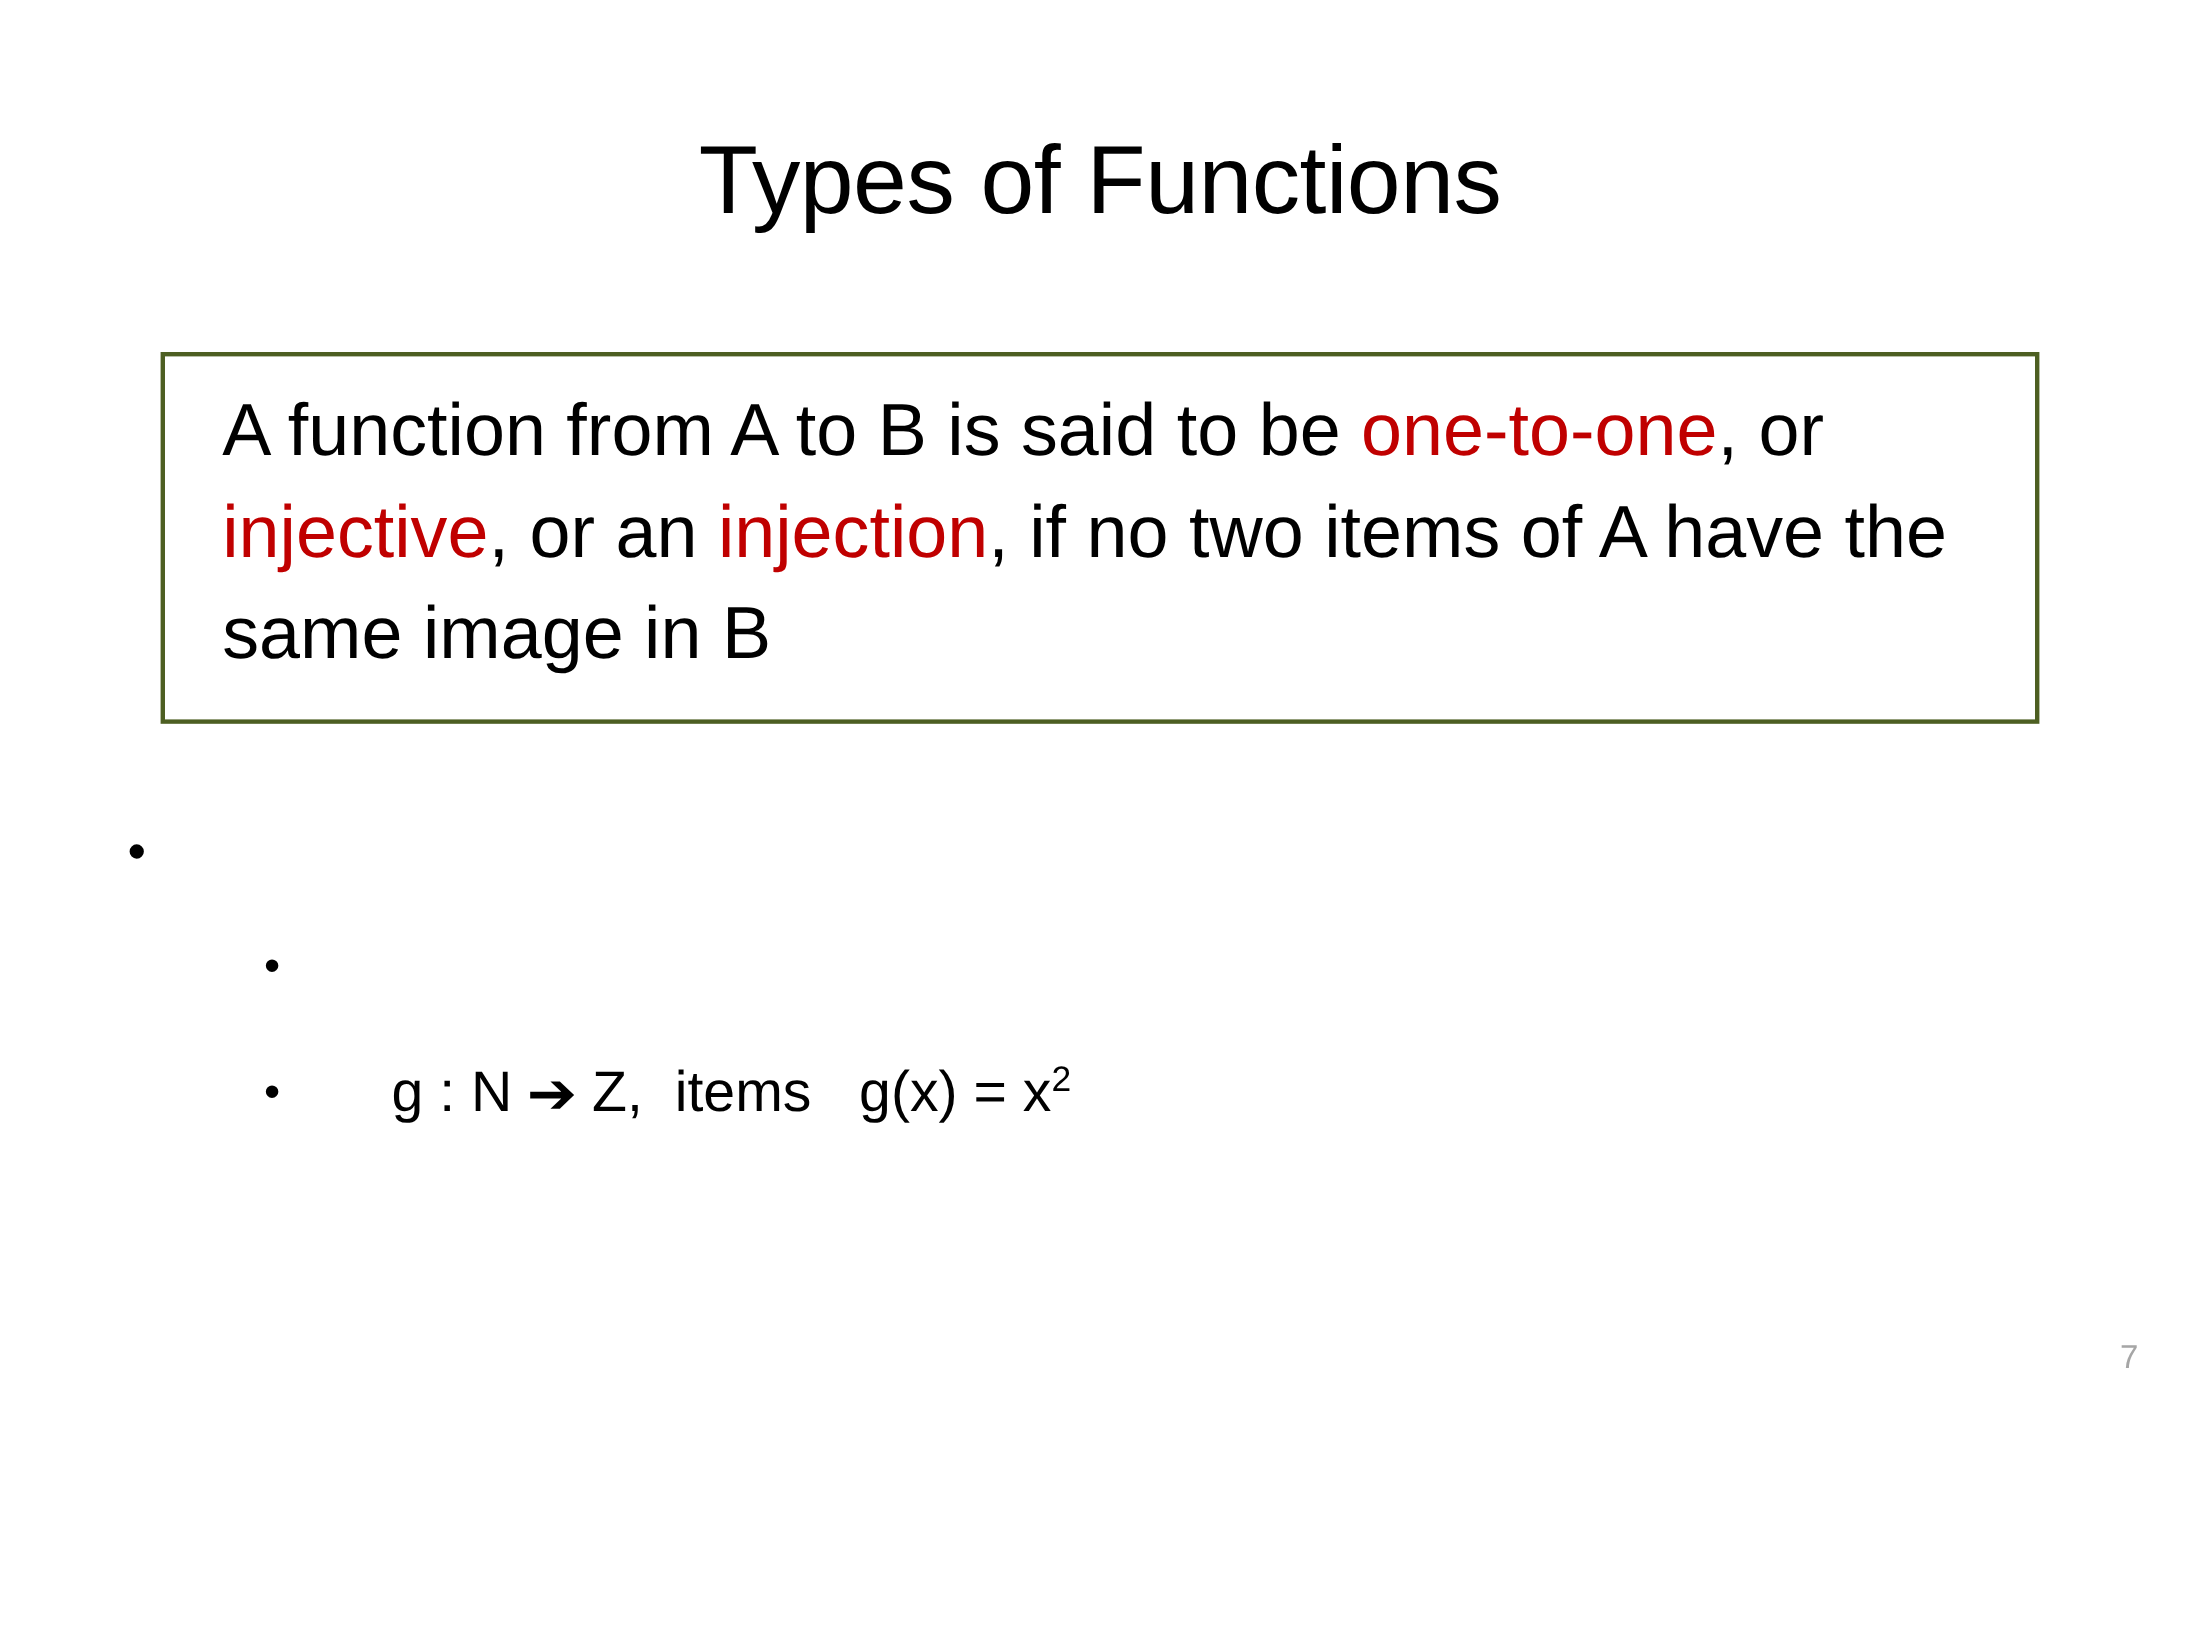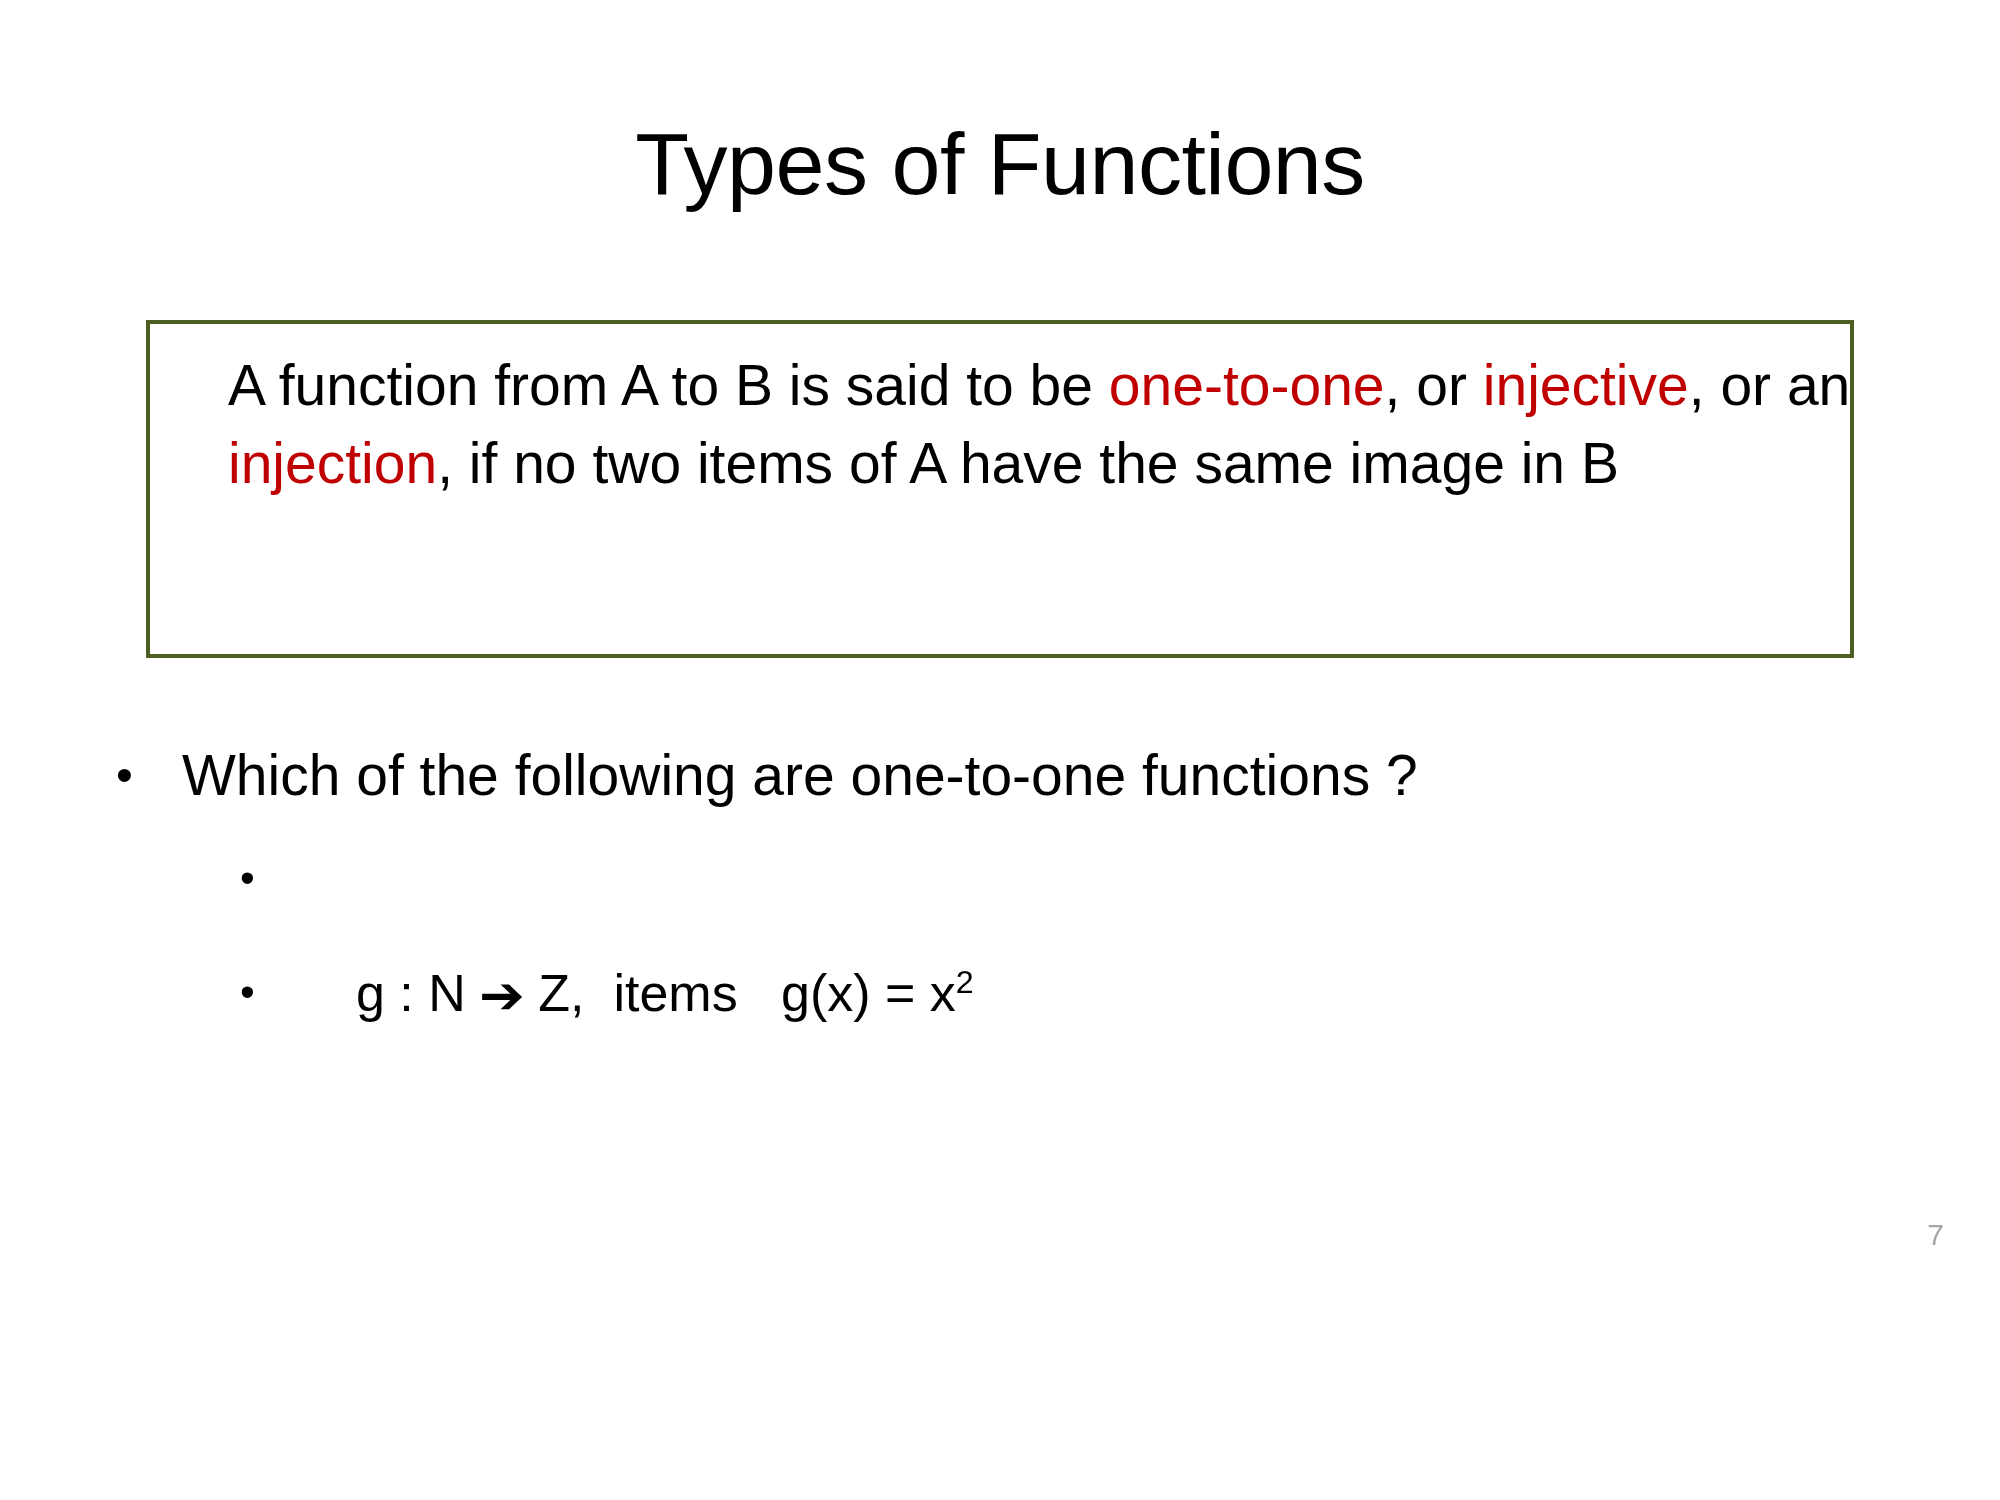--- a/index.html
+++ b/index.html
@@ -49,24 +49,23 @@
     height: 338px;
     box-sizing: border-box;
     border: 4px solid #4D5F22;
     background: #ffffff;
   }
   .definition-text {
     position: absolute;
     left: 52px;
     top: 22px;
     width: 1632px;
-    font-size: 57px;
+    font-size: 67px;
     line-height: 1.37;
     color: #000000;
-    margin-left: 26px;
   }
   .hl {
     color: #C00000;
   }
 
   
   .bullet-l1 {
     position: absolute;
     left: 116px;
     top: 740px;
@@ -137,21 +136,20 @@
   <div class="definition-box">
     <div class="definition-text">
       <span>A function from A to B is said to be </span><span class="hl">one-to-one</span><span>,</span>
       <span>or </span><span class="hl">injective</span><span>, or an </span><span class="hl">injection</span><span>, if no two items of A</span>
       <span>have the same image in B</span>
     </div>
   </div>
 
   <div class="bullet-l1">
     <span class="dot">•</span>
-    <span>Which of the following are one-to-one functions ?</span>
   </div>
 
   <div class="bullet-l2 row1">
     <span class="dot">•</span>
   </div>
 
   <div class="bullet-l2 row2">
     <span class="dot">•</span>
     <span class="expr"><span>g : N </span><span class="arrow-glyph">➔</span><span> Z,  items   g(x) = x</span><sup class="exp">2</sup></span>
   </div>

